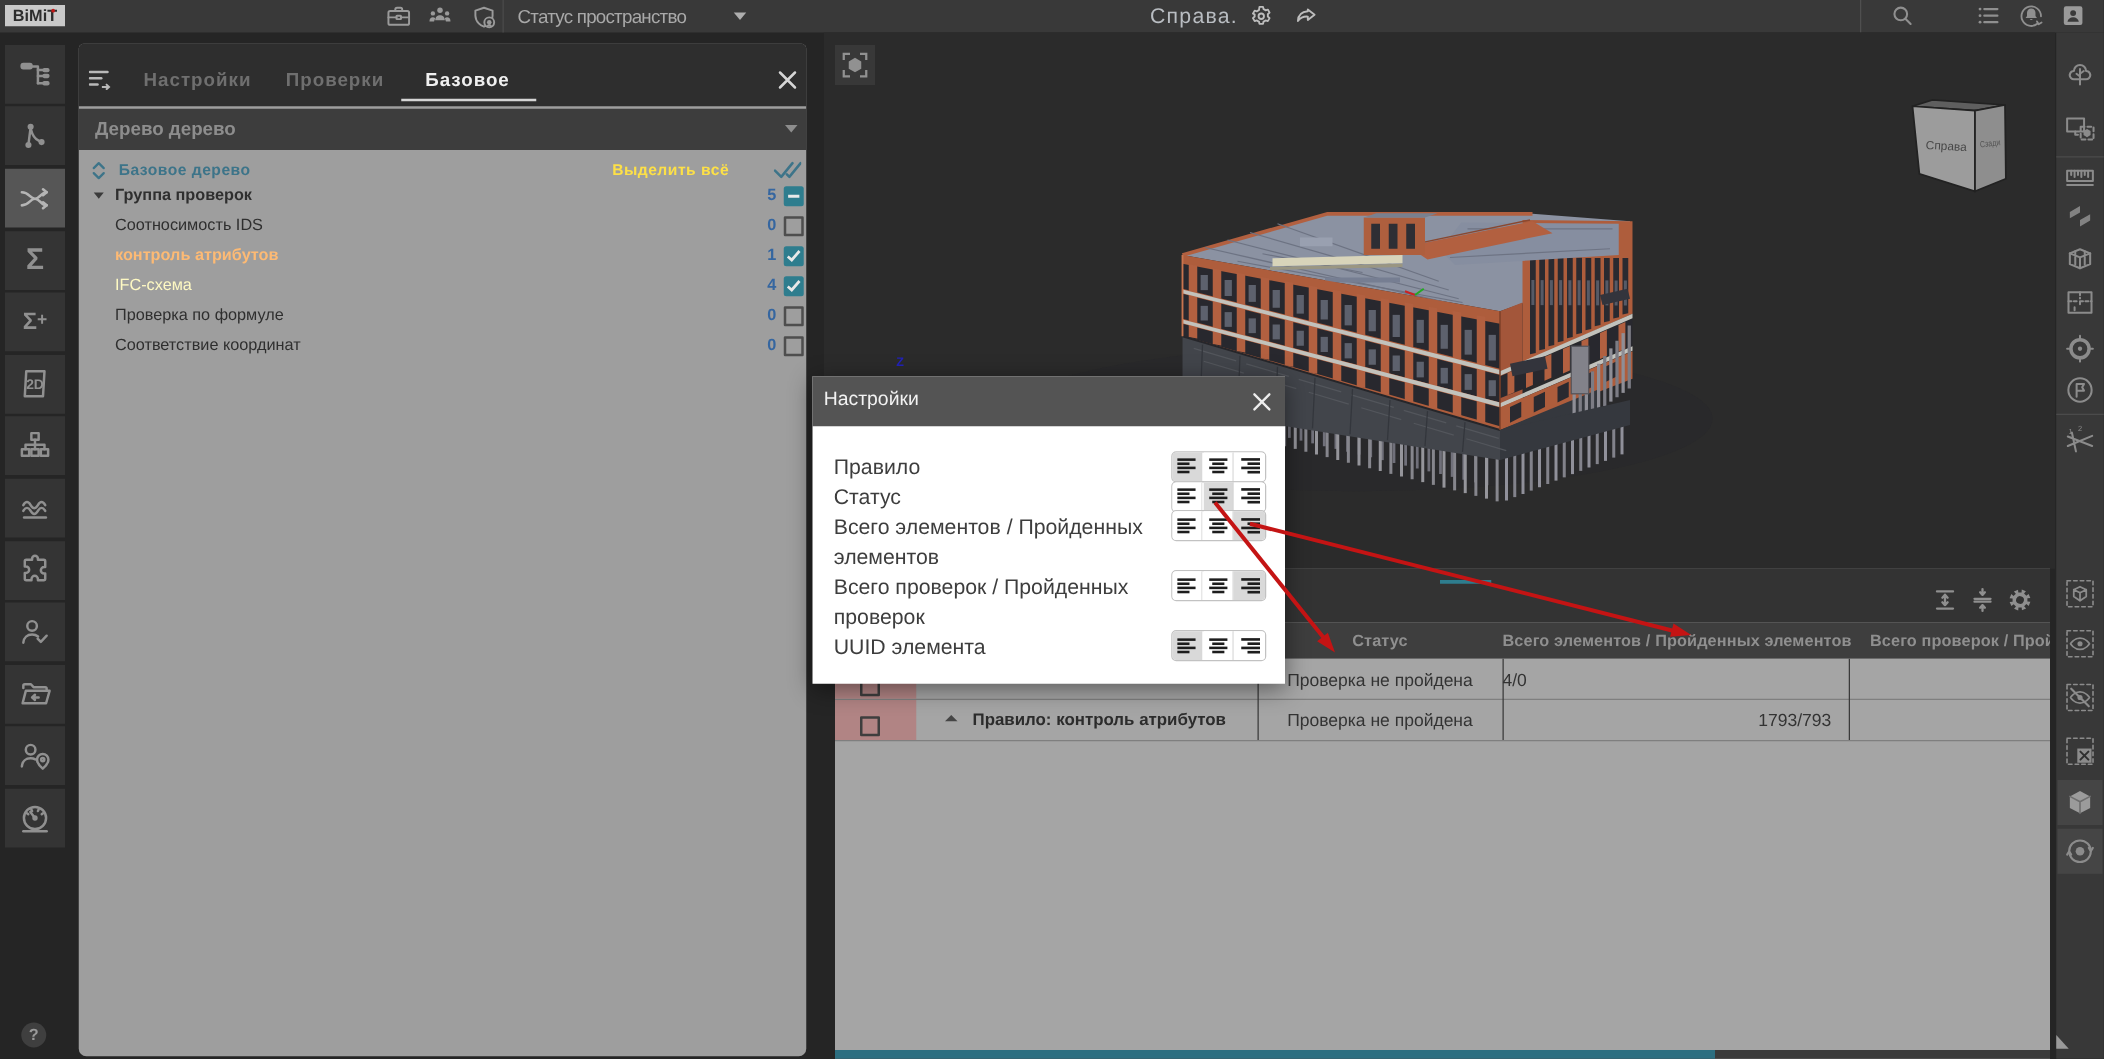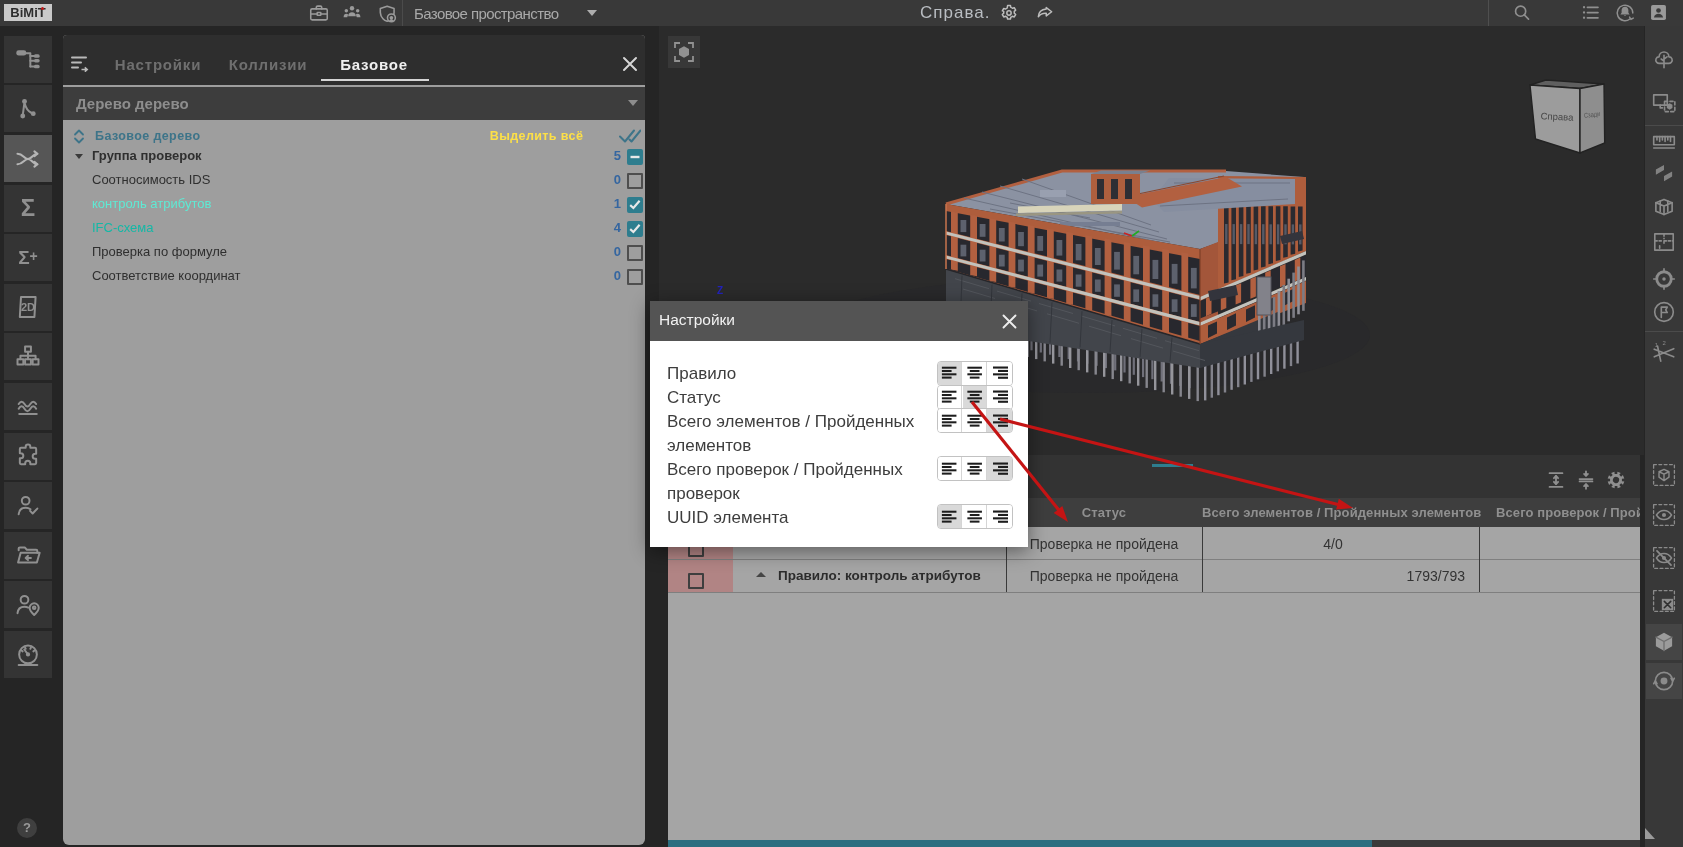--- a/index.html
+++ b/index.html
@@ -22,21 +22,21 @@
         <circle cx="18.2" cy="9.5" r="1.9" fill="#9a9a9a" stroke="none"></circle>
         <path d="M21.2 16.5c0-2.3-1.3-3.6-3-3.6-.8 0-1.5.3-2 .8l1 2.8z" fill="#9a9a9a" stroke="none"></path>
       </svg></div>
     <div style="position:absolute;left:376.0px;top:2.5px;width:22px;height:22px"><svg width="22" height="22" viewBox="0 0 24 24" fill="none" stroke="#9a9a9a" stroke-width="1.7" stroke-linecap="round" stroke-linejoin="round">
         <path d="M11 3.5 18.5 6v4.5c0 4.5-3.2 8-7.5 9.5-1.8-.6-3.4-1.6-4.6-2.9A10 10 0 0 1 3.5 10.5V6z" transform="translate(1.2,0)"></path>
         <circle cx="16.8" cy="16.2" r="4.3" fill="#393939"></circle>
         <circle cx="16.8" cy="16.2" r="2" fill="#9a9a9a" stroke="none"></circle>
         <path d="M14.5 19.5c.4-1.2 1.2-1.8 2.3-1.8s1.9.6 2.3 1.8z" fill="#9a9a9a" stroke="none"></path>
       </svg></div>
     <div style="position:absolute;left:402px;top:0;width:1px;height:26px;background:#4b4b4b"></div>
-    <div style="position:absolute;left:414px;top:0;height:26px;display:flex;align-items:center;font-size:15px;letter-spacing:-0.6px;color:#a9a9a9">Базовое пространство</div>
+    <div style="position:absolute;left:414px;top:0;height:26px;display:flex;align-items:center;font-size:15px;letter-spacing:-0.6px;color:#a9a9a9">Статус пространство</div>
     <div style="position:absolute;left:587px;top:10px;width:0;height:0;border-left:5.5px solid transparent;border-right:5.5px solid transparent;border-top:6.5px solid #aeaeae"></div>
     <div style="position:absolute;left:920px;top:0;height:26px;display:flex;align-items:center;font-size:17px;letter-spacing:1px;color:#b9bdc2">Справа.</div>
     <div style="position:absolute;left:999.0px;top:2.5px;width:20px;height:20px"><svg width="20" height="20" viewBox="0 0 24 24" fill="none" stroke="#bdbdbd" stroke-width="1.8" stroke-linecap="round" stroke-linejoin="round">
         <path d="M10.3 3h3.4l.5 2.2a7 7 0 0 1 1.9 1.1l2.2-.7 1.7 2.9-1.7 1.6a7 7 0 0 1 0 2.1l1.7 1.6-1.7 2.9-2.2-.7a7 7 0 0 1-1.9 1.1l-.5 2.2h-3.4l-.5-2.2a7 7 0 0 1-1.9-1.1l-2.2.7-1.7-2.9 1.7-1.6a7 7 0 0 1 0-2.1L4 9.5l1.7-2.9 2.2.7a7 7 0 0 1 1.9-1.1z"></path>
         <circle cx="12" cy="12" r="2.6"></circle>
       </svg></div>
     <div style="position:absolute;left:1035.0px;top:2.5px;width:20px;height:20px"><svg width="20" height="20" viewBox="0 0 24 24" fill="none" stroke="#bdbdbd" stroke-width="1.8" stroke-linecap="round" stroke-linejoin="round">
         <path d="M13.5 5.5 20 10.5l-6.5 5v-3.2c-4.5-.3-7.5 1.4-9.5 4.2 .3-5.5 3.5-8.8 9.5-9.3z"></path>
       </svg></div>
     <div style="position:absolute;left:1488px;top:0;width:1px;height:26px;background:#4f4f4f"></div>
@@ -395,21 +395,21 @@
 <div style="position:absolute;left:63px;top:35px;width:582px;height:50px;background:#2e2e2e;border-radius:4px 4px 0 0"></div>
 <svg style="position:absolute;left:71px;top:55px" width="18" height="17" viewBox="0 0 18 17">
     <g stroke="#b9b9b9" stroke-width="2" stroke-linecap="round">
       <line x1="1" y1="2.5" x2="15" y2="2.5"></line>
       <line x1="1" y1="7.5" x2="10" y2="7.5"></line>
       <line x1="1" y1="12.5" x2="7" y2="12.5"></line>
     </g>
     <path d="M10.5 14.5h5.5M13.8 12.3l2.4 2.2-2.4 2.2" stroke="#b9b9b9" stroke-width="1.6" fill="none"></path>
   </svg>
 <div style="position:absolute;left:88px;top:56px;width:140px;text-align:center;font-size:15px;font-weight:bold;color:#6f6f6f;letter-spacing:0.8px">Настройки</div>
-<div style="position:absolute;left:198px;top:56px;width:140px;text-align:center;font-size:15px;font-weight:bold;color:#6f6f6f;letter-spacing:0.8px">Коллизии</div>
+<div style="position:absolute;left:198px;top:56px;width:140px;text-align:center;font-size:15px;font-weight:bold;color:#6f6f6f;letter-spacing:0.8px">Проверки</div>
 <div style="position:absolute;left:304px;top:56px;width:140px;text-align:center;font-size:15px;font-weight:bold;color:#f0f0f0;letter-spacing:0.8px">Базовое</div>
 <div style="position:absolute;left:321px;top:78.5px;width:108px;height:2.5px;background:#d5d5d5"></div>
 <svg style="position:absolute;left:621px;top:55px" width="18" height="18" viewBox="0 0 18 18">
     <path d="M3 3 15 15M15 3 3 15" stroke="#d5d5d5" stroke-width="2" stroke-linecap="round"></path>
   </svg>
 <div style="position:absolute;left:63px;top:87px;width:582px;height:33px;background:#3d3d3d"></div>
 <div style="position:absolute;left:76px;top:95px;font-size:15px;font-weight:bold;color:#8d8d8d">Дерево дерево</div>
 <div style="position:absolute;left:628px;top:100px;width:0;height:0;border-left:5.5px solid transparent;border-right:5.5px solid transparent;border-top:6px solid #8d8d8d"></div>
 <svg style="position:absolute;left:73px;top:129px" width="12" height="15" viewBox="0 0 12 15">
     <path d="M2 5.5 6 1.5l4 4M2 9.5l4 4 4-4" stroke="#3d7489" stroke-width="1.8" fill="none" stroke-linecap="round" stroke-linejoin="round"></path>
@@ -421,26 +421,26 @@
   </svg>
 <div style="position:absolute;left:92px;top:148px;font-size:13px;font-weight:bold;color:#2f2f2f">Группа проверок</div>
 <div style="position:absolute;left:590px;top:148px;width:31px;text-align:right;font-size:13px;font-weight:bold;color:#3566a0">5</div>
 <div style="position:absolute;left:627px;top:149px;width:16px;height:16px;background:#2e7d8e;border-radius:2px"><svg width="16" height="16" viewBox="0 0 16 16">
       <path d="M3.5 8h9" stroke="#e8e8e8" stroke-width="2.4"></path>
     </svg></div>
 <div style="position:absolute;left:75px;top:154px;width:0;height:0;border-left:4.5px solid transparent;border-right:4.5px solid transparent;border-top:5px solid #3a3a3a"></div>
 <div style="position:absolute;left:92px;top:172px;font-size:13px;font-weight:normal;color:#2f2f2f">Соотносимость IDS</div>
 <div style="position:absolute;left:590px;top:172px;width:31px;text-align:right;font-size:13px;font-weight:bold;color:#3566a0">0</div>
 <div style="position:absolute;left:627px;top:173px;width:12px;height:12px;border:2px solid #4e4e4e;border-radius:1px"></div>
-<div style="position:absolute;left:92px;top:196px;font-size:13px;font-weight:normal;color:#5eead4">контроль атрибутов</div>
+<div style="position:absolute;left:92px;top:196px;font-size:13px;font-weight:bold;color:#fdba74">контроль атрибутов</div>
 <div style="position:absolute;left:590px;top:196px;width:31px;text-align:right;font-size:13px;font-weight:bold;color:#3566a0">1</div>
 <div style="position:absolute;left:627px;top:197px;width:16px;height:16px;background:#2e7d8e;border-radius:2px"><svg width="16" height="16" viewBox="0 0 16 16">
       <path d="M3.2 8.2 6.4 11 12.6 3.8" stroke="#e8e8e8" stroke-width="2.2" fill="none"></path>
     </svg></div>
-<div style="position:absolute;left:92px;top:220px;font-size:13px;font-weight:normal;color:#14b8a6">IFC-схема</div>
+<div style="position:absolute;left:92px;top:220px;font-size:13px;font-weight:normal;color:#fef9c3">IFC-схема</div>
 <div style="position:absolute;left:590px;top:220px;width:31px;text-align:right;font-size:13px;font-weight:bold;color:#3566a0">4</div>
 <div style="position:absolute;left:627px;top:221px;width:16px;height:16px;background:#2e7d8e;border-radius:2px"><svg width="16" height="16" viewBox="0 0 16 16">
       <path d="M3.2 8.2 6.4 11 12.6 3.8" stroke="#e8e8e8" stroke-width="2.2" fill="none"></path>
     </svg></div>
 <div style="position:absolute;left:92px;top:244px;font-size:13px;font-weight:normal;color:#2f2f2f">Проверка по формуле</div>
 <div style="position:absolute;left:590px;top:244px;width:31px;text-align:right;font-size:13px;font-weight:bold;color:#3566a0">0</div>
 <div style="position:absolute;left:627px;top:245px;width:12px;height:12px;border:2px solid #4e4e4e;border-radius:1px"></div>
 <div style="position:absolute;left:92px;top:268px;font-size:13px;font-weight:normal;color:#2f2f2f">Соответствие координат</div>
 <div style="position:absolute;left:590px;top:268px;width:31px;text-align:right;font-size:13px;font-weight:bold;color:#3566a0">0</div>
 <div style="position:absolute;left:627px;top:269px;width:12px;height:12px;border:2px solid #4e4e4e;border-radius:1px"></div>
@@ -466,21 +466,21 @@
 <div style="position:absolute;left:668px;top:560px;width:65px;height:32px;background:#b18484"></div>
 <div style="position:absolute;left:688px;top:541px;width:12px;height:12px;border:2px solid #3e3e3e;border-radius:1px"></div>
 <div style="position:absolute;left:688px;top:573px;width:12px;height:12px;border:2px solid #3e3e3e;border-radius:1px"></div>
 <div style="position:absolute;left:1006px;top:527px;width:1px;height:65px;background:#3a3a3a"></div>
 <div style="position:absolute;left:1202px;top:527px;width:1px;height:65px;background:#3a3a3a"></div>
 <div style="position:absolute;left:1479px;top:527px;width:1px;height:65px;background:#3a3a3a"></div>
 <div style="position:absolute;left:756px;top:571.5px;width:0;height:0;border-left:5px solid transparent;border-right:5px solid transparent;border-bottom:5.5px solid #454545"></div>
 <div style="position:absolute;left:778px;top:568px;font-size:13.5px;font-weight:bold;color:#2c2c2c">Правило: контроль атрибутов</div>
 <div style="position:absolute;left:1006px;top:536px;width:196px;text-align:center;font-size:14px;color:#333">Проверка не пройдена</div>
 <div style="position:absolute;left:1006px;top:568px;width:196px;text-align:center;font-size:14px;color:#333">Проверка не пройдена</div>
-<div style="position:absolute;left:1202px;top:536px;width:262px;text-align:center;font-size:14px;color:#333">4/0</div>
+<div style="position:absolute;left:1202px;top:536px;width:262px;text-align:left;font-size:14px;color:#333">4/0</div>
 <div style="position:absolute;left:1202px;top:568px;width:263px;text-align:right;font-size:14px;color:#333">1793/793</div>
 <div style="position:absolute;left:668px;top:840px;width:972px;height:7px;background:#3a3a3a"></div>
 <div style="position:absolute;left:668px;top:840px;width:704px;height:7px;background:#2c6e80"></div>
 <div style="position:absolute;left:1645px;top:26px;width:38px;height:821px;background:#383838"></div>
 <div style="position:absolute;left:1645px;top:125px;width:38px;height:1px;background:#4b4b4b"></div>
 <div style="position:absolute;left:1645px;top:331px;width:38px;height:1px;background:#4b4b4b"></div>
 <div style="position:absolute;left:1646px;top:624px;width:36px;height:36px;background:#454545"></div>
 <div style="position:absolute;left:1646px;top:663px;width:36px;height:36px;background:#454545"></div>
 <div style="position:absolute;left:1651px;top:46px;width:26px;height:26px"><svg width="26" height="26" viewBox="0 0 24 24" fill="none" stroke="#8b8b8b" stroke-width="1.5" stroke-linecap="round" stroke-linejoin="round">
       <path d="M7.5 10a4.5 4.5 0 0 1 9 0 3 3 0 0 1 2.2 5.1c-.9.9-2.2.9-2.2.9h-9s-1.3 0-2.2-.9A3 3 0 0 1 7.5 10z"></path>

